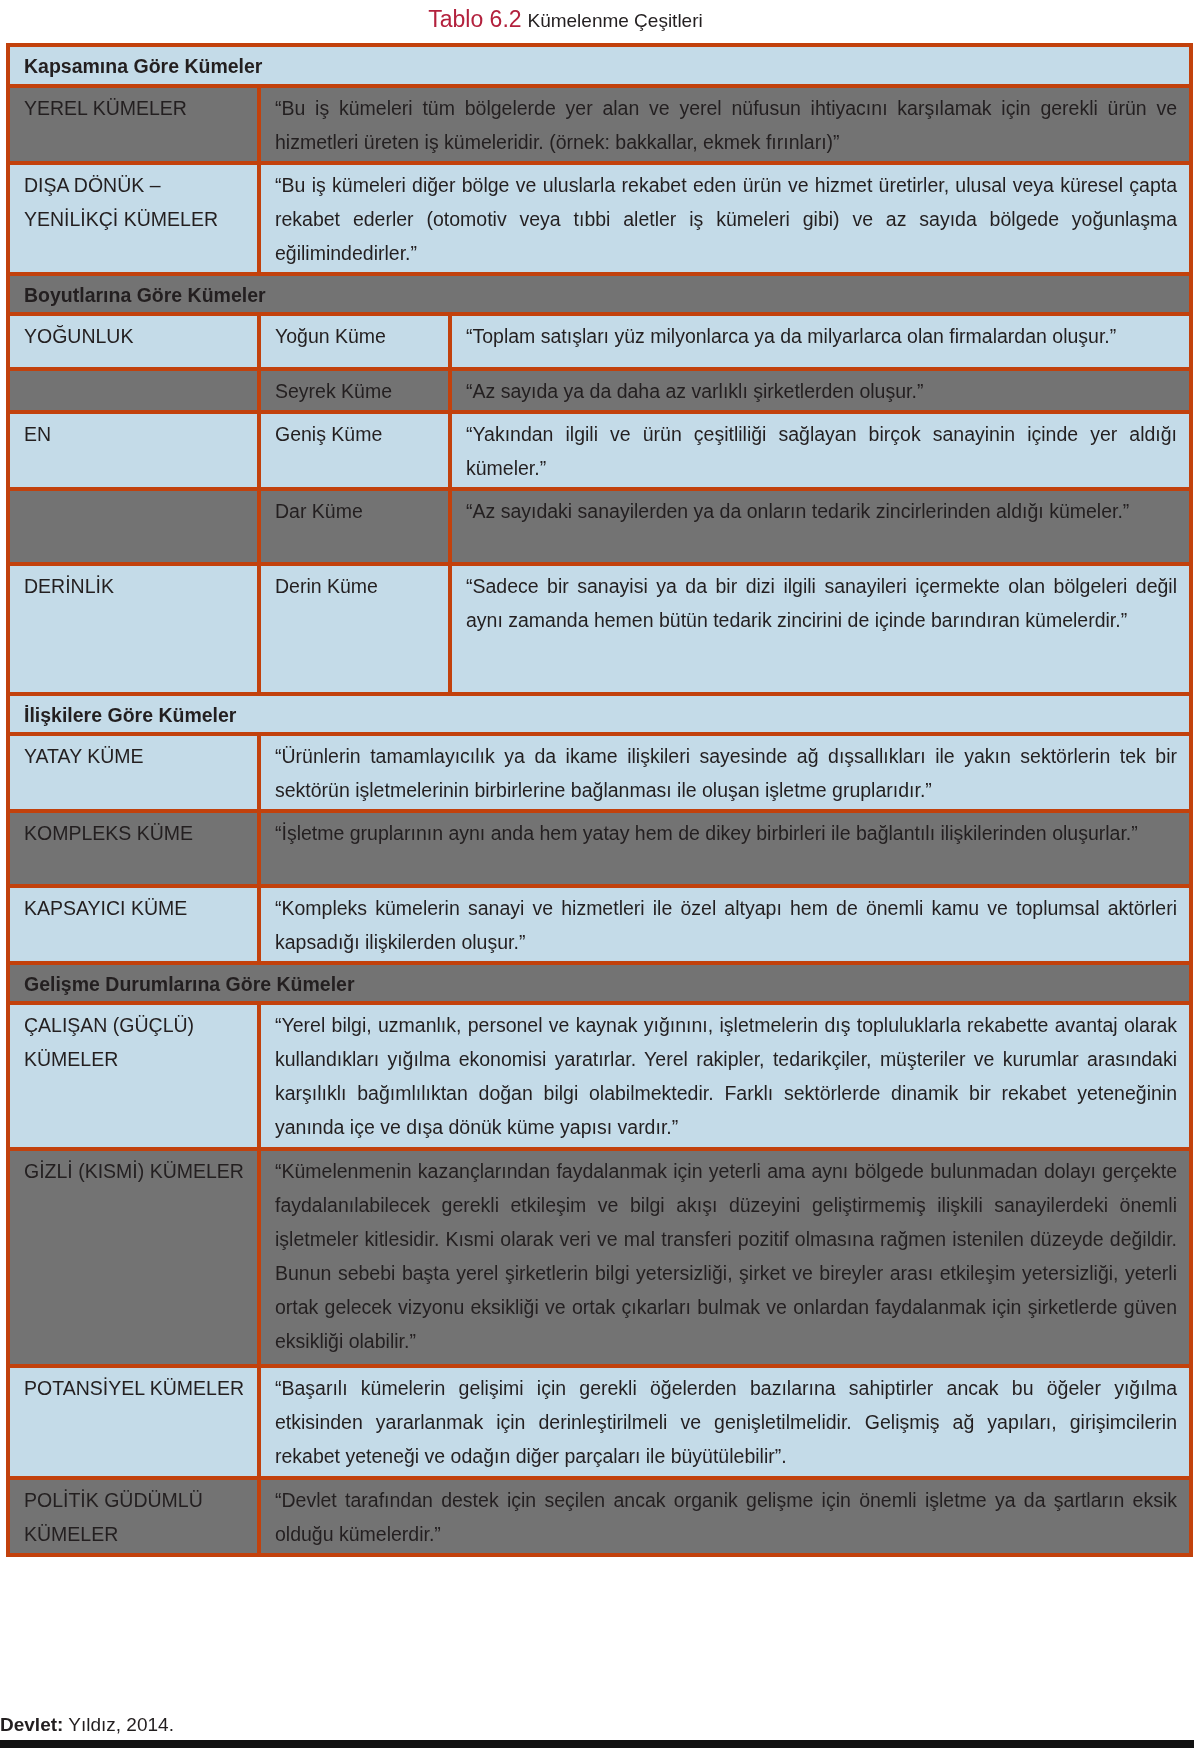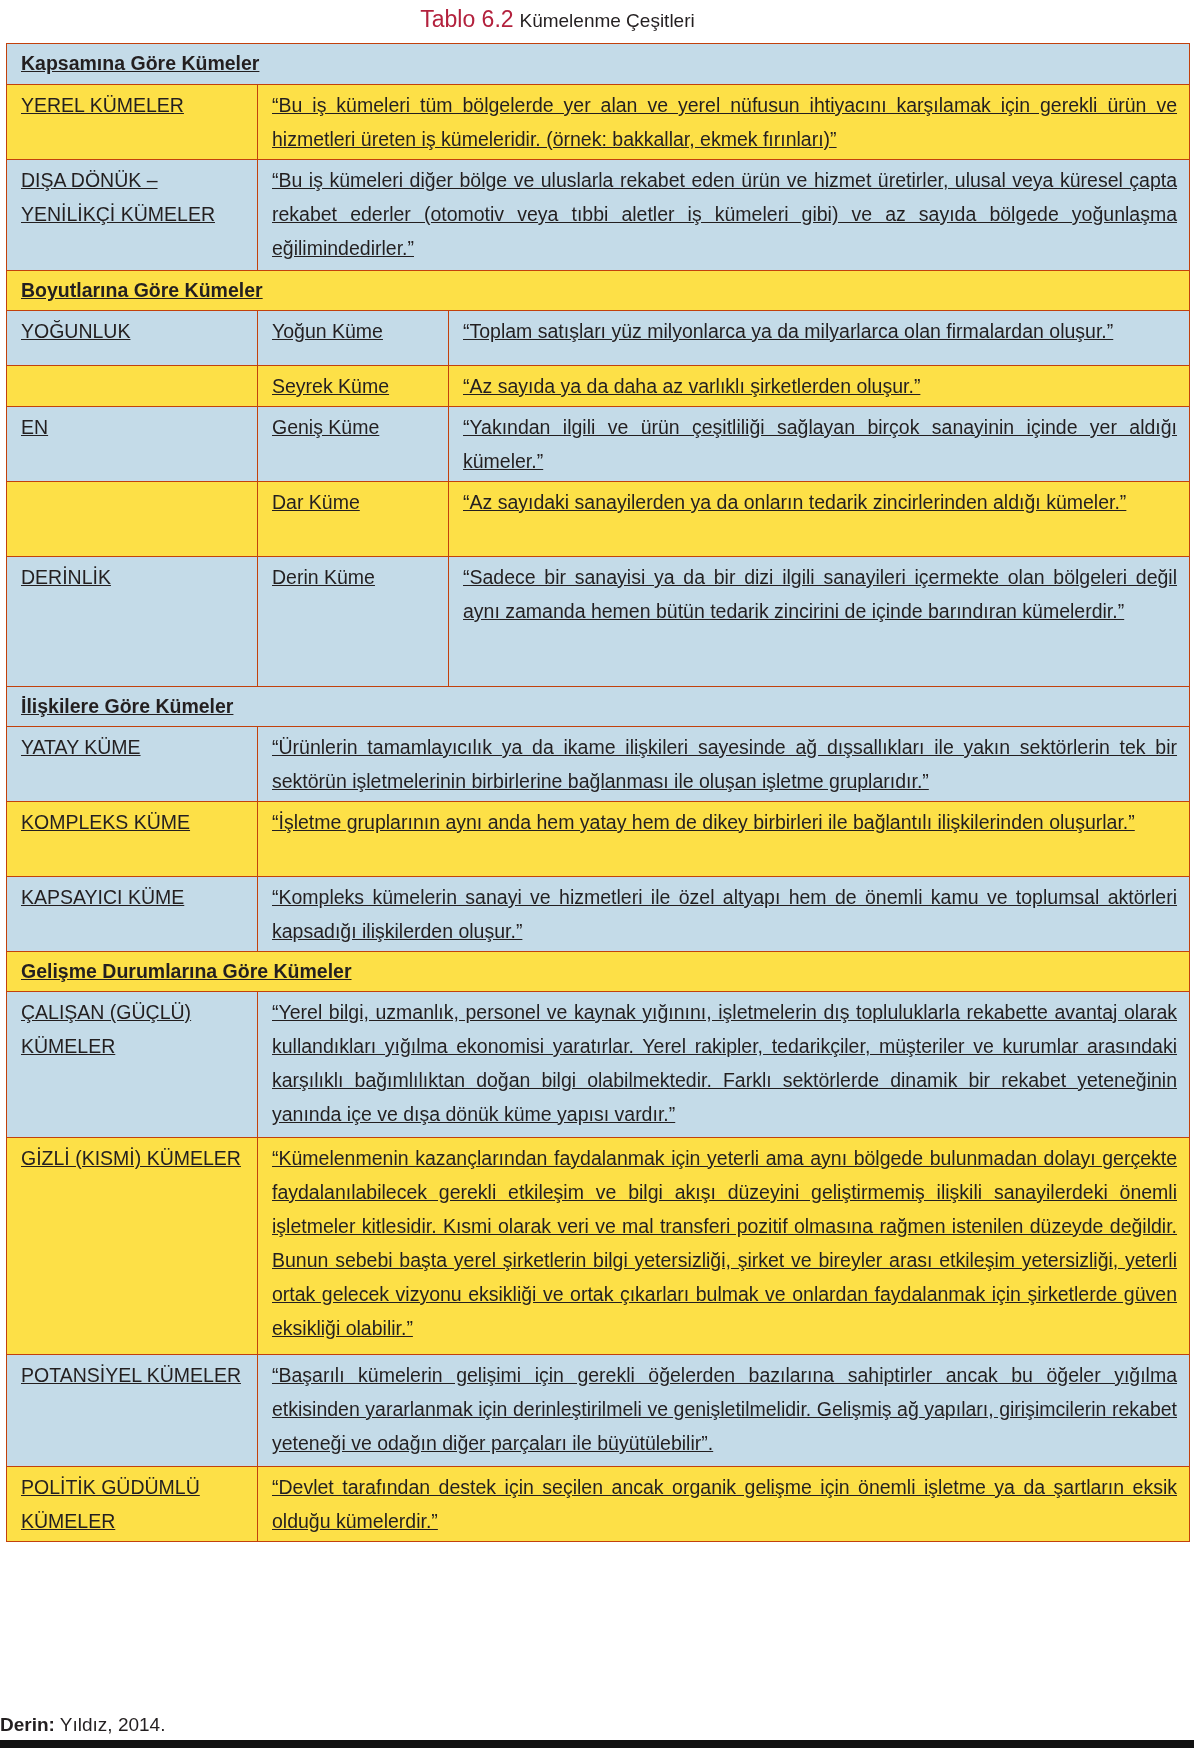--- a/index.html
+++ b/index.html
@@ -2,40 +2,39 @@
 <html><head>
 <meta charset="utf-8">
 <style>
   html, body { margin:0; padding:0; }
   body {
     width:1194px; height:1748px; position:relative; overflow:hidden;
     background:#ffffff; color:#231f20;
     font-family:"Liberation Sans", sans-serif;
   }
   .caption {
-    position:absolute; top:4px; left:8px; width:1099px; text-align:center;
+    position:absolute; top:4px; left:16px; width:1099px; text-align:center;
     font-size:21px; line-height:30px; white-space:nowrap;
   }
   .caption .num { color:#b3213d; font-size:23px; }
   .caption .ttl { color:#231f20; font-size:19px; }
   table.kt {
     position:absolute; top:43px; left:6px; width:1183px;
     border-collapse:collapse; table-layout:fixed;
     font-size:19.5px;
   }
   table.kt td {
-    border:1px solid #c2410c;
+    border:4px solid #c2410c;
     vertical-align:top;
     padding:0 12px 0 14px;
     line-height:34px;
     box-sizing:border-box;
-    text-decoration:underline;
   }
   table.kt tr.shade td { background:#c4dbe8; }
-  table.kt tr.plain td { background:#fde047; }
+  table.kt tr.plain td { background:#737373; }
   table.kt td.section { font-weight:bold; padding-top:2px; }
   table.kt td.desc { text-align:justify; padding-top:3px; padding-bottom:2px; }
   table.kt td.label { padding-top:3px; }
   .source {
     position:absolute; left:0; top:1710px; font-size:19px; line-height:30px;
   }
   .source b { font-weight:bold; }
   .bottom-bar {
     position:absolute; left:0; top:1740px; width:1194px; height:8px; background:#111;
   }
@@ -125,16 +124,16 @@
         <td class="desc" colspan="2">“Başarılı kümelerin gelişimi için gerekli öğelerden bazılarına sahiptirler ancak bu öğeler yığılma etkisinden yararlanmak için derinleştirilmeli ve genişletilmelidir. Gelişmiş ağ yapıları, girişimcilerin rekabet yeteneği ve odağın diğer parçaları ile büyütülebilir”.</td>
       </tr>
       <tr class="plain" style="height: 75px;">
         <td class="label">POLİTİK GÜDÜMLÜ KÜMELER</td>
         <td class="desc" colspan="2">“Devlet tarafından destek için seçilen ancak organik gelişme için önemli işletme ya da şartların eksik olduğu kümelerdir.”</td>
       </tr>
     </tbody>
 </table>
 
 <div class="source">
-  <b>Derin:</b><span> Yıldız, 2014.</span>
+  <b>Devlet:</b><span> Yıldız, 2014.</span>
 </div>
 
 <div class="bottom-bar"></div>
 
 </body></html>

